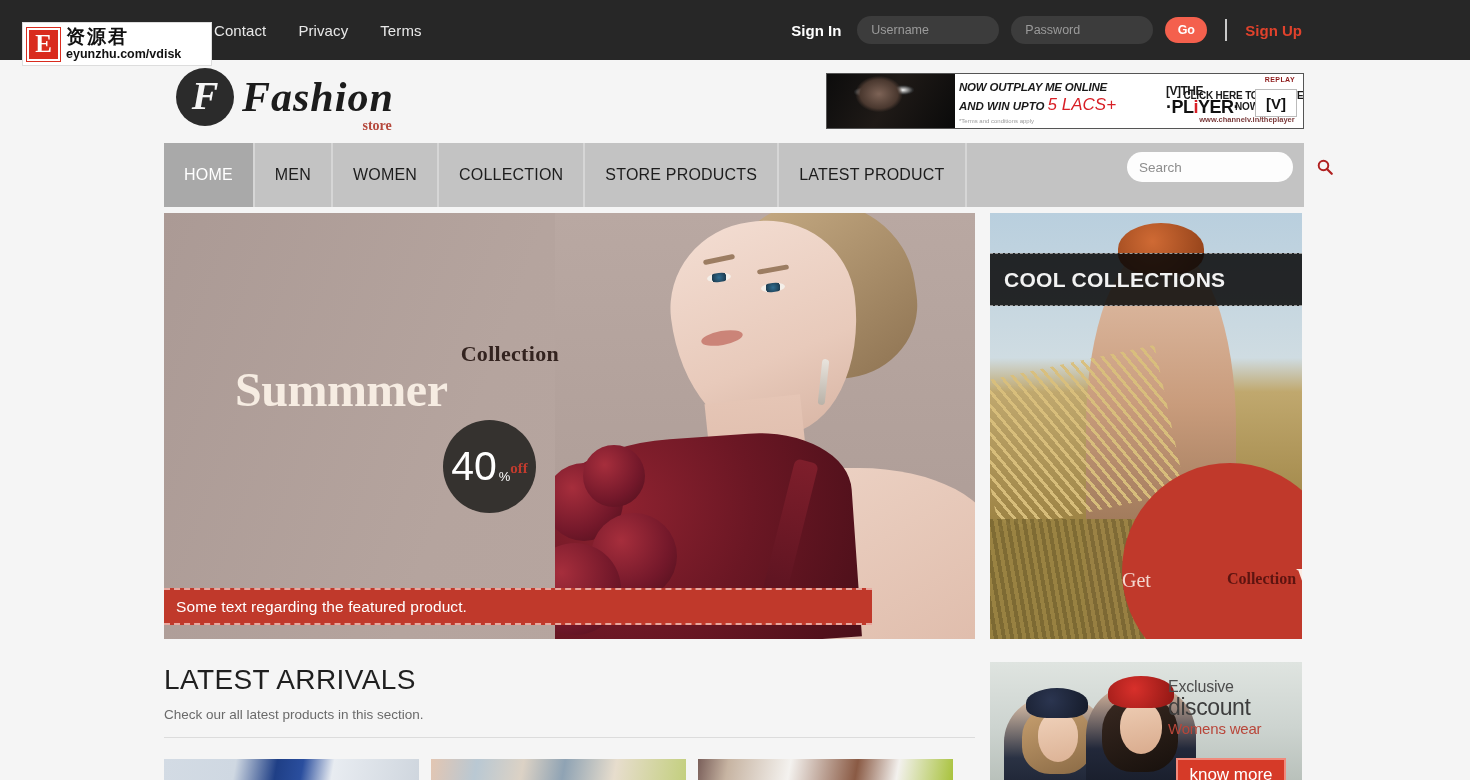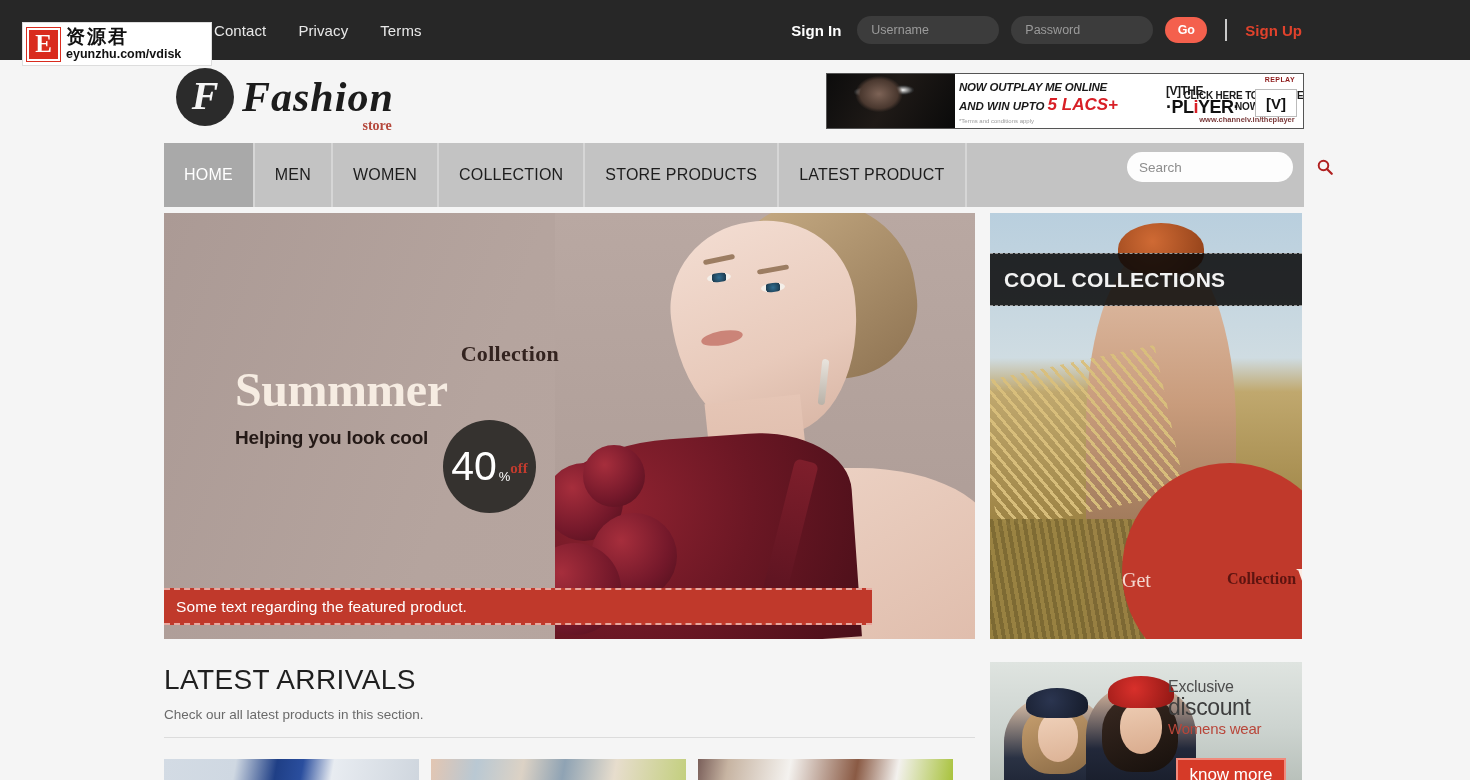--- a/index.html
+++ b/index.html
@@ -93,21 +93,21 @@
     position: absolute; left: 0; top: 0; width: 128px; height: 100%;
     background:
       radial-gradient(ellipse 34px 26px at 52px 20px, #7d6356 0%, #4a382f 55%, rgba(0,0,0,0) 70%),
       radial-gradient(ellipse 16px 7px at 38px 18px, #f2f2f2 0%, #2b2b2b 60%, rgba(0,0,0,0) 72%),
       radial-gradient(ellipse 16px 7px at 76px 16px, #f2f2f2 0%, #2b2b2b 60%, rgba(0,0,0,0) 72%),
       linear-gradient(120deg,#0c0c0c 0%,#1f1a17 48%,#0a0a0a 100%);
   }
   .ad-mid { position: absolute; left: 132px; top: 7px; width: 210px; }
   .ad-l1 { font-size: 11.5px; font-weight: bold; color: #1a1a1a; font-style: italic; letter-spacing: -.2px; }
   .ad-l2 { font-size: 11.5px; font-weight: bold; color: #1a1a1a; font-style: italic; margin-top: 2px; }
-  .ad-lacs { color: #d81f26; font-size: 17px; font-weight: bold; }
+  .ad-lacs { color: #d81f26; font-size: 17px; font-weight: normal; }
   .ad-l3 { font-size: 6px; color: #9a9a9a; margin-top: 3px; }
   .ad-cta { position: absolute; left: 350px; top: 16px; width: 140px; text-align: center; }
   .ad-cta-1 { font-size: 10px; font-weight: bold; color: #1a1a1a; letter-spacing: -.2px; }
   .ad-cta-2 { font-size: 7.5px; color: #7a3a3a; font-weight: bold; margin-top: 3px; }
   .ad-player { position: absolute; right: 64px; top: 10px; text-align: left; }
   .ad-p1 { font-size: 12px; font-weight: bold; color: #1a1a1a; letter-spacing: -.5px; }
   .ad-p2 { font-size: 18px; font-weight: bold; color: #111; letter-spacing: -.5px; line-height: 1; }
   .ad-p2 i { color: #d81f26; font-style: normal; }
   .ad-vbox {
     position: absolute; right: 6px; top: 15px; width: 42px; height: 28px;
@@ -434,21 +434,20 @@
       <div class="m-rose" style="left:-10px;top:250px;width:78px;height:78px;"></div>
       <div class="m-rose" style="left:36px;top:300px;width:86px;height:86px;"></div>
       <div class="m-rose" style="left:-26px;top:330px;width:92px;height:92px;"></div>
       <div class="m-rose" style="left:28px;top:232px;width:62px;height:62px;"></div>
       <div class="m-strap"></div>
     </div>
 
     <div class="hero-copy">
       <div class="hc-collection">Collection</div>
       <div class="hc-season">Summmer</div>
-      <div class="hc-tagline">Helping you look cool</div>
     </div>
 
     <div class="hero-badge">
       <div class="hb-row">
         <span class="hb-num">40</span>
         <span class="hb-pct">%</span>
       </div>
       <div class="hb-off">off</div>
     </div>
 

